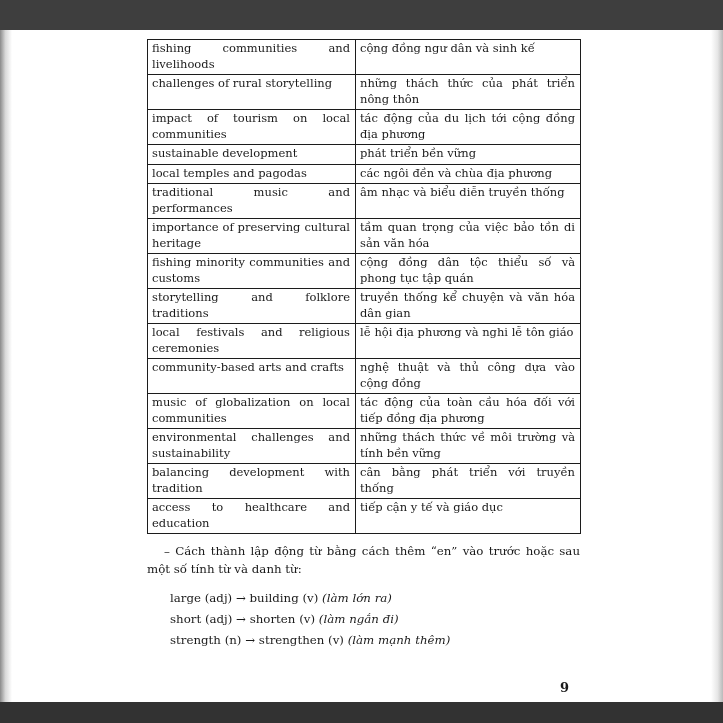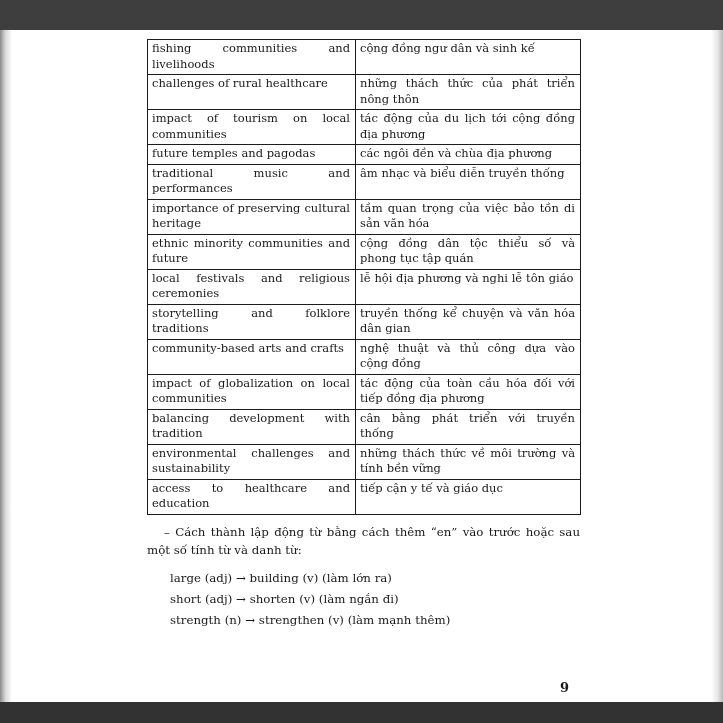--- a/index.html
+++ b/index.html
@@ -29,21 +29,21 @@
   }
   td.en { width:198px; }
   td.vi { width:215px; }
 
   .intro {
     margin:9px 0 12px 135px; width:433px; font-size:11.8px; line-height:1.5;
     text-align:justify; text-indent:17px;
   }
   .examples { margin:9px 0 0 158px; font-size:11.8px; }
   .examples p { margin:0 0 7px 0; }
-  .examples .gloss { }
+  .examples .gloss { font-style:italic; }
 
   .pagenum {
     position:absolute; right:142px; bottom:7px;
     font-weight:bold; font-size:13px;
   }
   p { margin:0; }
 </style>
 </head>
 <body>
 
@@ -54,66 +54,70 @@
 
   <div class="page-content">
 
     <table class="vocab">
       <tbody>
         <tr>
           <td class="en">fishing communities and livelihoods</td>
           <td class="vi">cộng đồng ngư dân và sinh kế</td>
         </tr>
         <tr>
-          <td class="en">challenges of rural healthcare</td>
+          <td class="en">challenges of rural storytelling</td>
           <td class="vi">những thách thức của phát triển nông thôn</td>
         </tr>
         <tr>
           <td class="en">impact of tourism on local communities</td>
           <td class="vi">tác động của du lịch tới cộng đồng địa phương</td>
         </tr>
         <tr>
-          <td class="en">future temples and pagodas</td>
+          <td class="en">sustainable development</td>
+          <td class="vi">phát triển bền vững</td>
+        </tr>
+        <tr>
+          <td class="en">local temples and pagodas</td>
           <td class="vi">các ngôi đền và chùa địa phương</td>
         </tr>
         <tr>
           <td class="en">traditional music and performances</td>
           <td class="vi">âm nhạc và biểu diễn truyền thống</td>
         </tr>
         <tr>
           <td class="en">importance of preserving cultural heritage</td>
           <td class="vi">tầm quan trọng của việc bảo tồn di sản văn hóa</td>
         </tr>
         <tr>
-          <td class="en">ethnic minority communities and future</td>
+          <td class="en">fishing minority communities and customs</td>
           <td class="vi">cộng đồng dân tộc thiểu số và phong tục tập quán</td>
+        </tr>
+        <tr>
+          <td class="en">storytelling and folklore traditions</td>
+          <td class="vi">truyền thống kể chuyện và văn hóa dân gian</td>
         </tr>
         <tr>
           <td class="en">local festivals and religious ceremonies</td>
           <td class="vi">lễ hội địa phương và nghi lễ tôn giáo</td>
         </tr>
         <tr>
-          <td class="en">storytelling and folklore traditions</td>
-          <td class="vi">truyền thống kể chuyện và văn hóa dân gian</td>
-        </tr>
-        <tr>
           <td class="en">community-based arts and crafts</td>
           <td class="vi">nghệ thuật và thủ công dựa vào cộng đồng</td>
         </tr>
         <tr>
-          <td class="en">impact of globalization on local communities</td>
+          <td class="en">music of globalization on local communities</td>
           <td class="vi">tác động của toàn cầu hóa đối với tiếp đồng địa phương</td>
+        </tr>
+        <tr>
+          <td class="en">environmental challenges and sustainability</td>
+          <td class="vi">những thách thức về môi trường và tính bền vững</td>
         </tr>
         <tr>
           <td class="en">balancing development with tradition</td>
           <td class="vi">cân bằng phát triển với truyền thống</td>
-        </tr>
-        <tr>
-          <td class="en">environmental challenges and sustainability</td>
-          <td class="vi">những thách thức về môi trường và tính bền vững</td>
         </tr>
         <tr>
           <td class="en">access to healthcare and education</td>
           <td class="vi">tiếp cận y tế và giáo dục</td>
         </tr>
       </tbody>
     </table>
 
     <p class="intro">– Cách thành lập động từ bằng cách thêm “en” vào trước hoặc sau một số tính từ và danh từ:</p>
 

